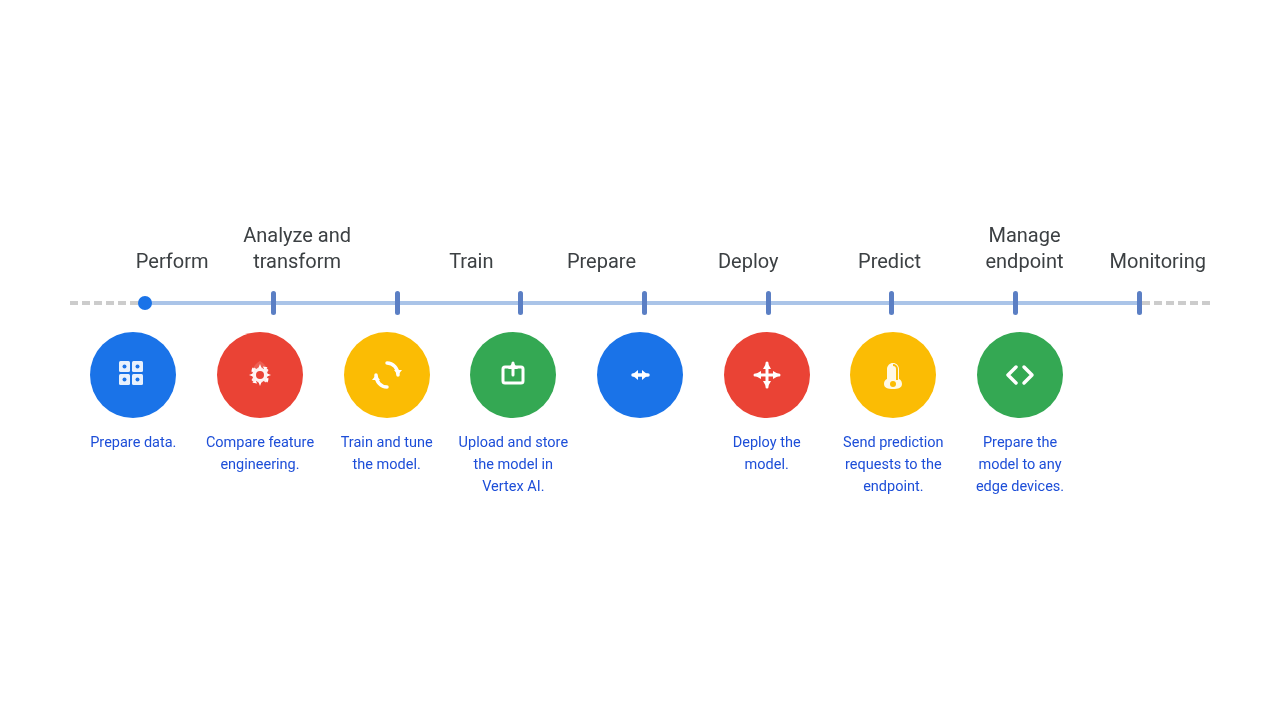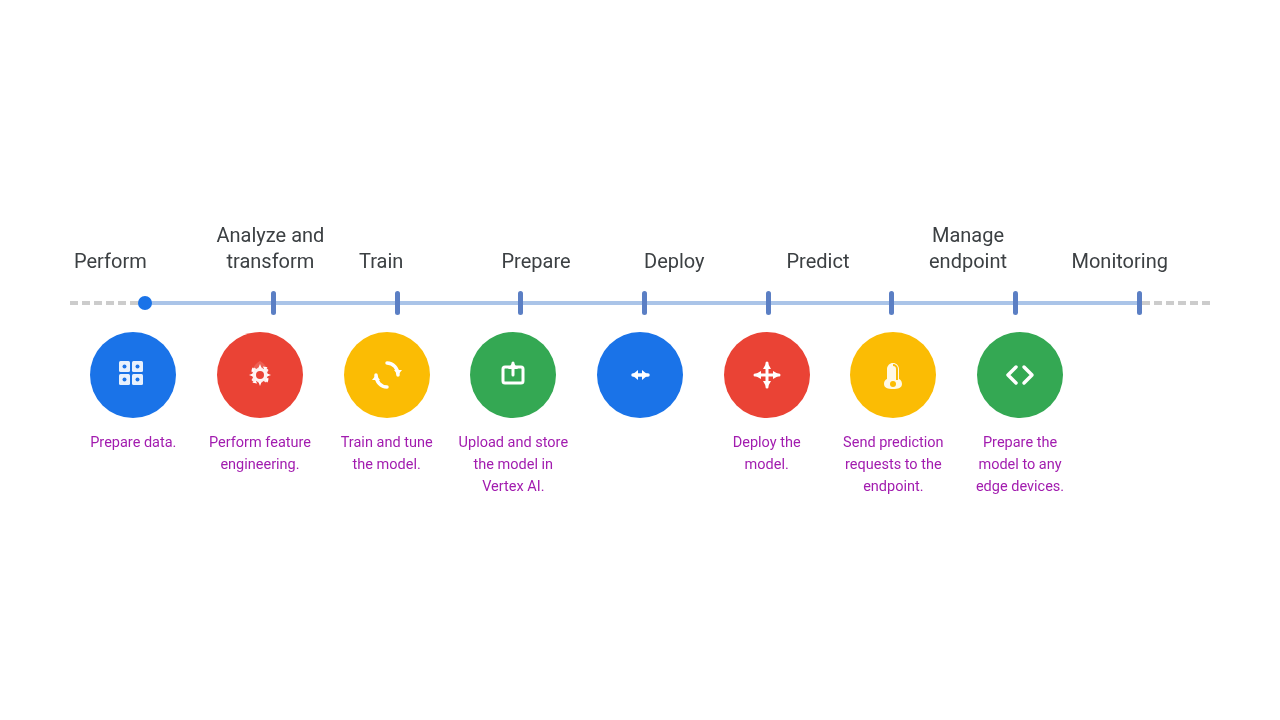--- a/index.html
+++ b/index.html
@@ -21,21 +21,21 @@
     .labels-row {
       display: flex;
       align-items: flex-end;
       width: 100%;
       margin-bottom: 0;
     }
     .label-cell {
       flex: 1;
       display: flex;
       flex-direction: column;
-      align-items: flex-start;
+      align-items: flex-end;
       padding: 0 4px;
     }
     .label-text {
       font-size: 20px;
       color: #3c4043;
       text-align: center;
       line-height: 1.3;
       font-weight: 400;
     }
     
@@ -109,21 +109,21 @@
       width: 86px;
       height: 86px;
       border-radius: 50%;
       display: flex;
       align-items: center;
       justify-content: center;
       margin-bottom: 14px;
     }
     .desc-text {
       font-size: 14.5px;
-      color: #a21caf;
+      color: #1d4ed8;
       text-align: center;
       line-height: 1.5;
       max-width: 115px;
     }
   </style>
 </head>
 <body>
 
 <div class="main-layout">
 
@@ -220,21 +220,21 @@
             <path d="M7.78 7.78 L5.66 4.24 L8.49 2.83 Z" fill="white"></path>
             <path d="M-7.78 7.78 L-4.24 5.66 L-2.83 8.49 Z" fill="white"></path>
             <path d="M7.78 -7.78 L4.24 -5.66 L2.83 -8.49 Z" fill="white"></path>
           </g>
           <circle cx="22" cy="22" r="5" fill="white" opacity="0.0"></circle>
 
           <path d="M22 14C22 14 20 14.5 18.5 16L16 14.5L13.5 17L15 19.5C14.4 21 14 22 14 22C14 22 14.4 23 15 24.5L13.5 27L16 29.5L18.5 28C20 29.5 22 30 22 30C22 30 24 29.5 25.5 28L28 29.5L30.5 27L29 24.5C29.6 23 30 22 30 22C30 22 29.6 21 29 19.5L30.5 17L28 14.5L25.5 16C24 14.5 22 14 22 14Z" fill="white" opacity="0.9"></path>
           <circle cx="22" cy="22" r="4" fill="#ea4335"></circle>
         </svg>
       </div>
-      <span class="desc-text">Perform feature engineering.</span>
+      <span class="desc-text">Compare feature engineering.</span>
     </div>
 
     <div class="icon-desc-cell">
       <div class="circ" style="background:#fbbc04;">
         <svg viewBox="0 0 44 44" fill="none" xmlns="http://www.w3.org/2000/svg" width="44" height="44">
 
           <path d="M22 10 C28 10 33 15 33 22" stroke="white" stroke-width="3.5" stroke-linecap="round" fill="none"></path>
           <path d="M22 34 C16 34 11 29 11 22" stroke="white" stroke-width="3.5" stroke-linecap="round" fill="none"></path>
 
           <polygon points="33,22 29,17 37,17" fill="white"></polygon>

